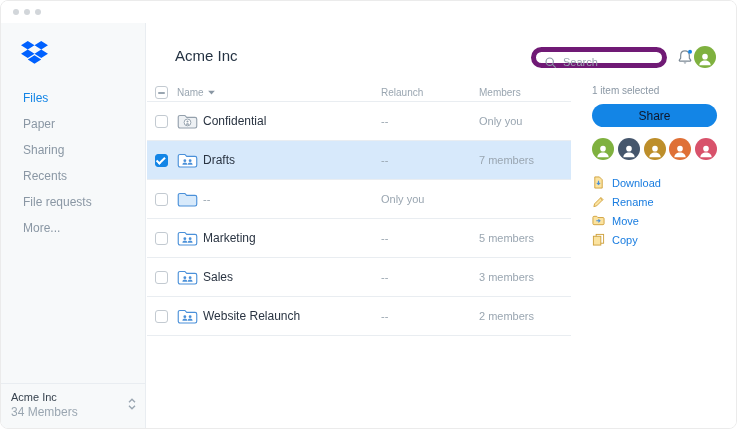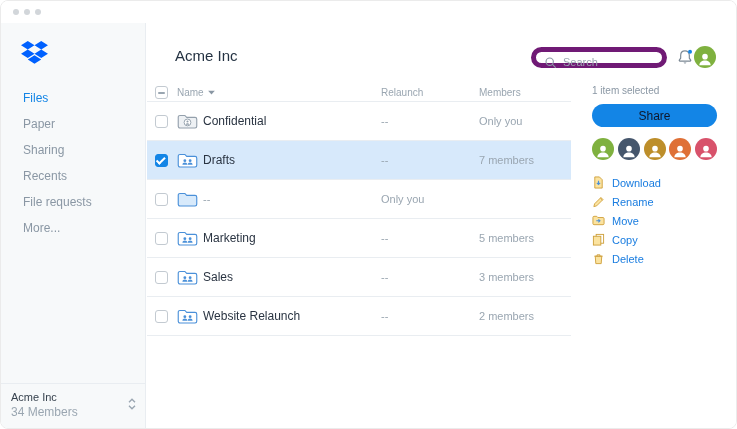--- a/index.html
+++ b/index.html
@@ -298,22 +298,16 @@
               <use href="#ic-move"></use>
             </svg>
             <span>Move</span>
           </li>
         <li>
             <svg>
               <use href="#ic-copy"></use>
             </svg>
             <span>Copy</span>
           </li>
-        <li>
-            <svg>
-              <use href="#ic-delete"></use>
-            </svg>
-            <span>Delete</span>
-          </li>
       </ul>
     </aside>
   </main>
 </div>
 
 </body></html>

